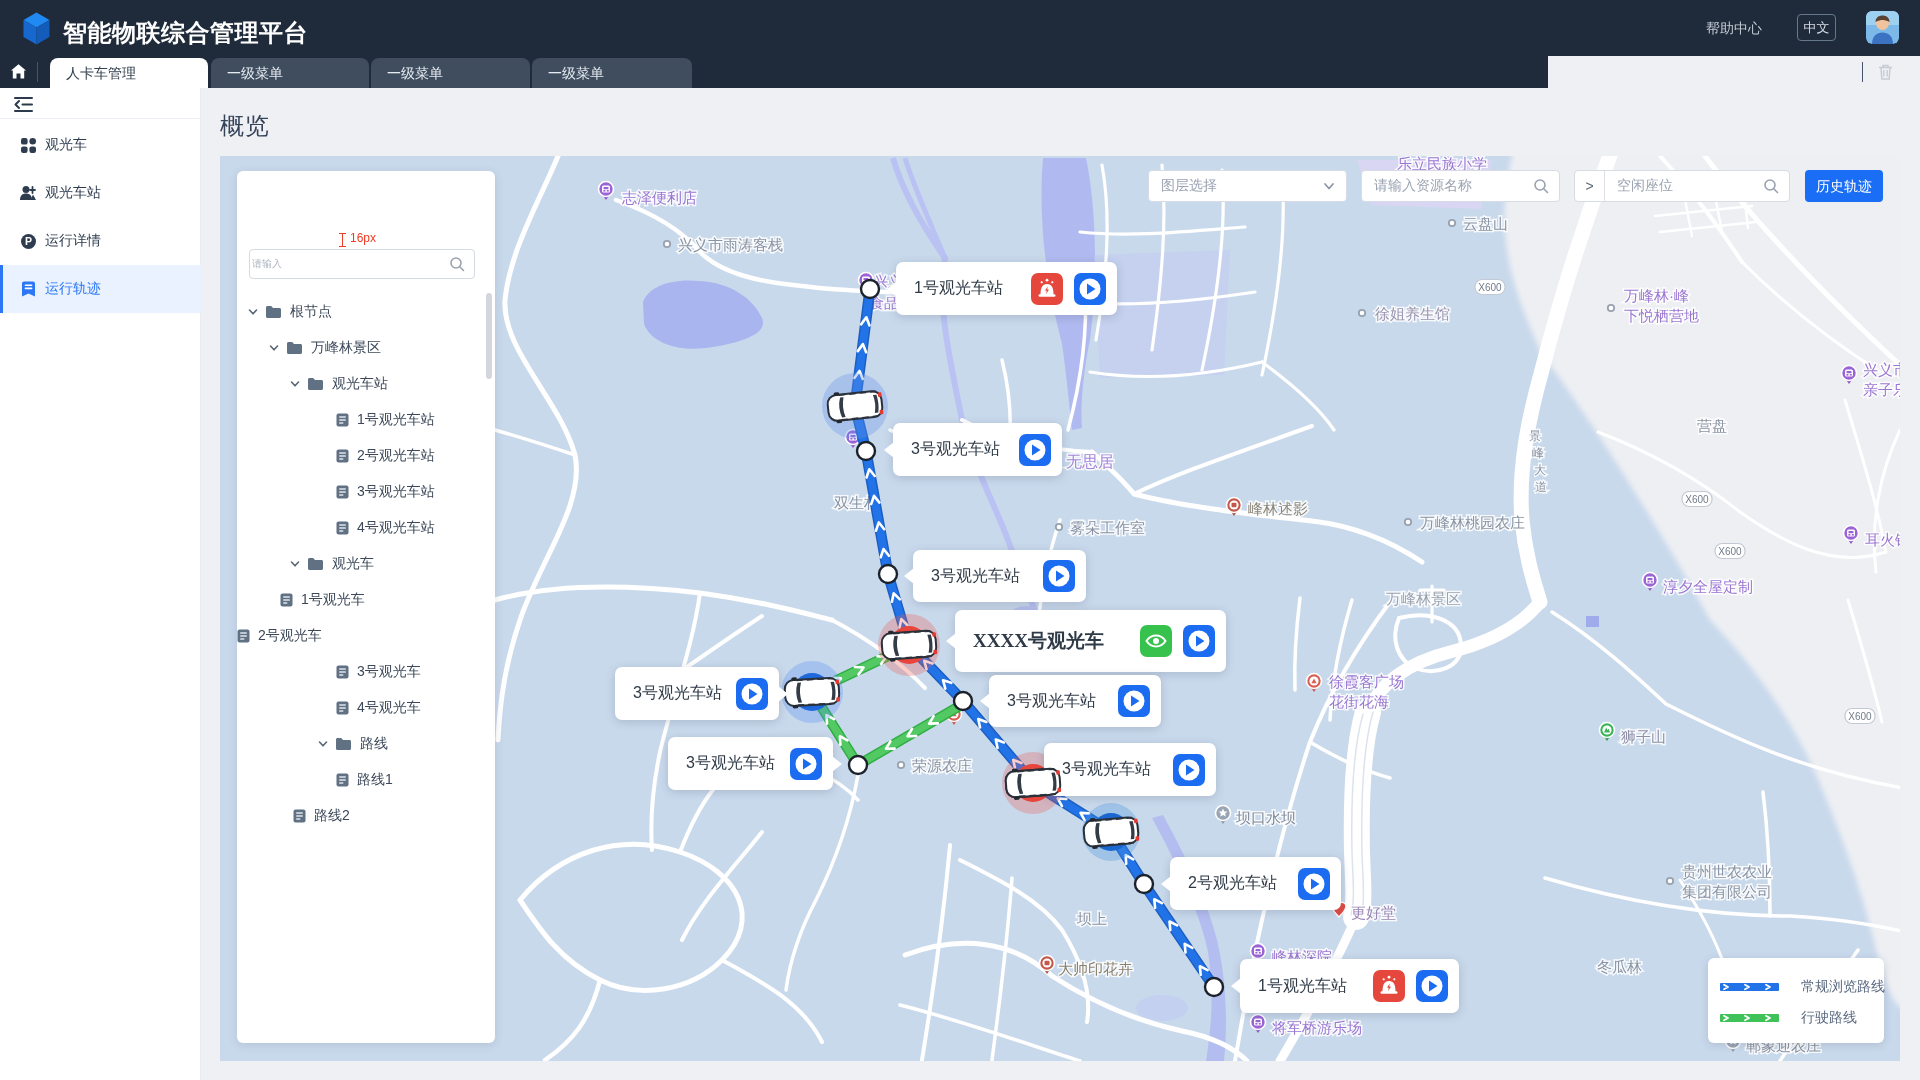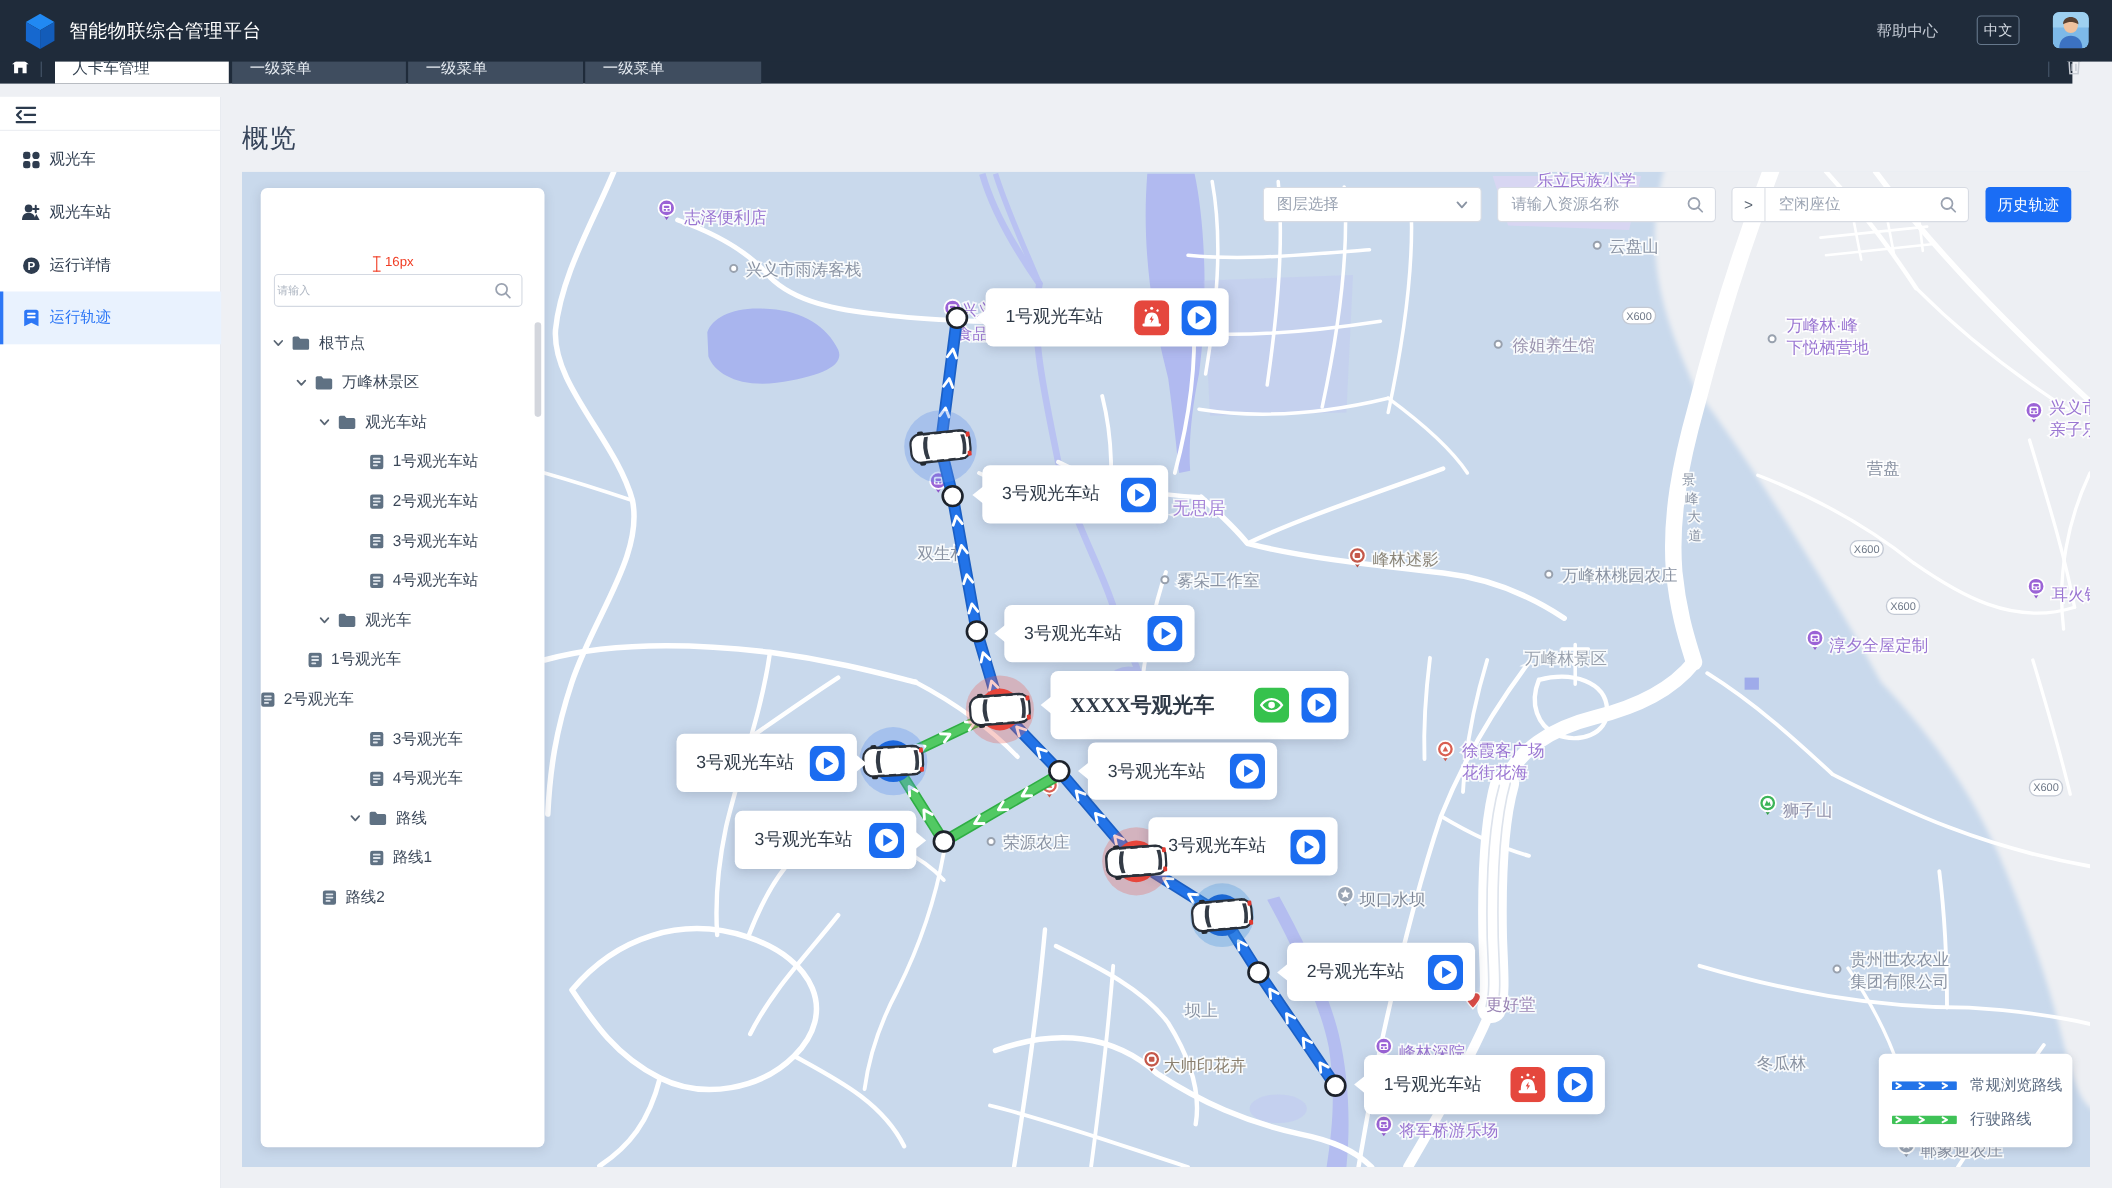--- a/index.html
+++ b/index.html
@@ -1,21 +1,21 @@
 <!DOCTYPE html>
 <html lang="zh"><head><meta charset="utf-8"><title>智能物联综合管理平台</title>
 <style>*{margin:0;padding:0;box-sizing:border-box}
 html,body{width:1920px;height:1080px;overflow:hidden;font-family:"Liberation Sans",sans-serif;background:#eef0f4}
 #header{position:absolute;left:0;top:0;width:1920px;height:56px;background:#1f2b3a;z-index:30}
 #logo{position:absolute;left:23px;top:12px}
-#title{position:absolute;left:63px;top:17px;font-size:17px;font-weight:400;color:#fff;letter-spacing:0.5px}
+#title{position:absolute;left:63px;top:17px;font-size:24px;font-weight:700;color:#fff;letter-spacing:0.5px}
 #help{position:absolute;left:1706px;top:20px;font-size:14px;color:#c3cad4}
 #lang{position:absolute;left:1797px;top:14px;width:39px;height:27px;border:1px solid #66788c;border-radius:4px;color:#d6dce4;font-size:13px;text-align:center;line-height:25px}
 #avatar{position:absolute;left:1866px;top:11px;width:33px;height:33px;border-radius:6px;overflow:hidden}
-#tabbar{position:absolute;left:0;top:44px;width:1884px;height:32px;background:#1f2b3a;z-index:29}
+#tabbar{position:absolute;left:0;top:56px;width:1548px;height:32px;background:#1f2b3a;z-index:29}
 #homeic{position:absolute;left:10px;top:7px}
 #tabsep{position:absolute;left:37px;top:6px;width:1px;height:20px;background:#46566a}
 .tab{position:absolute;top:2px;height:30px;border-radius:8px 8px 0 0;font-size:14px;line-height:30px;padding-left:16px}
 .tab.active{background:#fff;color:#32404f}
 .tab.idle{background:#3f4d5f;color:#e6ebf1}
 #trashsep{position:absolute;left:1862px;top:6px;width:1px;height:20px;background:#46566a}
 #trash{position:absolute;left:1878px;top:8px}
 #sidebar{position:absolute;left:0;top:88px;width:201px;height:992px;background:#fff;z-index:28;border-right:1px solid #e8ebf0}
 #foldic{position:absolute;left:14px;top:96px;z-index:29}
 #sidebar .hr{position:absolute;left:0;top:30px;width:201px;height:1px;background:#ebeef2}
@@ -31,21 +31,21 @@
 .lbtn svg{display:block}
 .tail-l{position:absolute;left:-9px;width:0;height:0;border:8px solid transparent;border-right:10px solid #fff;border-left:none}
 .tail-r{position:absolute;right:-9px;width:0;height:0;border:8px solid transparent;border-left:10px solid #fff;border-right:none}
 #mapctl{position:absolute;z-index:8}
 .ctl{position:absolute;background:#fff;border:1px solid #d7dbe3;border-radius:4px;height:32px;display:flex;align-items:center;color:#9aa3b2;font-size:14px}
 .ctl .ph{margin-left:12px;flex:1;white-space:nowrap}
 .ctl .ric{margin-right:10px;display:flex}
 #histbtn{position:absolute;left:1585px;top:14px;width:78px;height:32px;background:#1a6df5;color:#fff;font-size:14px;border-radius:4px;text-align:center;line-height:32px;z-index:8}
 #legend{position:absolute;left:1488px;top:802px;width:176px;height:85px;background:#fff;border-radius:6px;box-shadow:0 2px 8px rgba(60,70,90,0.18);z-index:7}
 .lgrow{position:absolute;left:12px;display:flex;align-items:center}
-.lgtxt{margin-left:12px;font-size:14px;color:#5a6a80;white-space:nowrap}
+.lgtxt{margin-left:22px;font-size:14px;color:#5a6a80;white-space:nowrap}
 #respanel{position:absolute;left:237px;top:171px;width:258px;height:872px;background:#fff;border-radius:6px;box-shadow:0 2px 10px rgba(60,70,90,0.15);z-index:10}
 #rphead{position:absolute;left:0;top:0;width:258px;height:54px;border-bottom:1px solid #eceef2}
 #rpfold{position:absolute;left:16px;top:19px}
 #rptitle{position:absolute;left:44px;top:17px;font-size:16px;font-weight:700;color:#25303e}
 #annline{position:absolute;left:105px;top:62px;width:1px;height:14px;background:#f03b22}
 #annline:before{content:"";position:absolute;left:-3px;top:0;width:7px;height:1px;background:#f03b22}
 #annline:after{content:"";position:absolute;left:-3px;bottom:0;width:7px;height:1px;background:#f03b22}
 #anntext{position:absolute;left:113px;top:63px}
 #rpsearch{position:absolute;left:12px;top:78px;width:226px;height:30px;border:1px solid #d4d9e2;border-radius:4px;display:flex;align-items:center}
 #rpsearch .ph{margin-left:2px;flex:1;color:#aeb6c2;font-size:10px}

